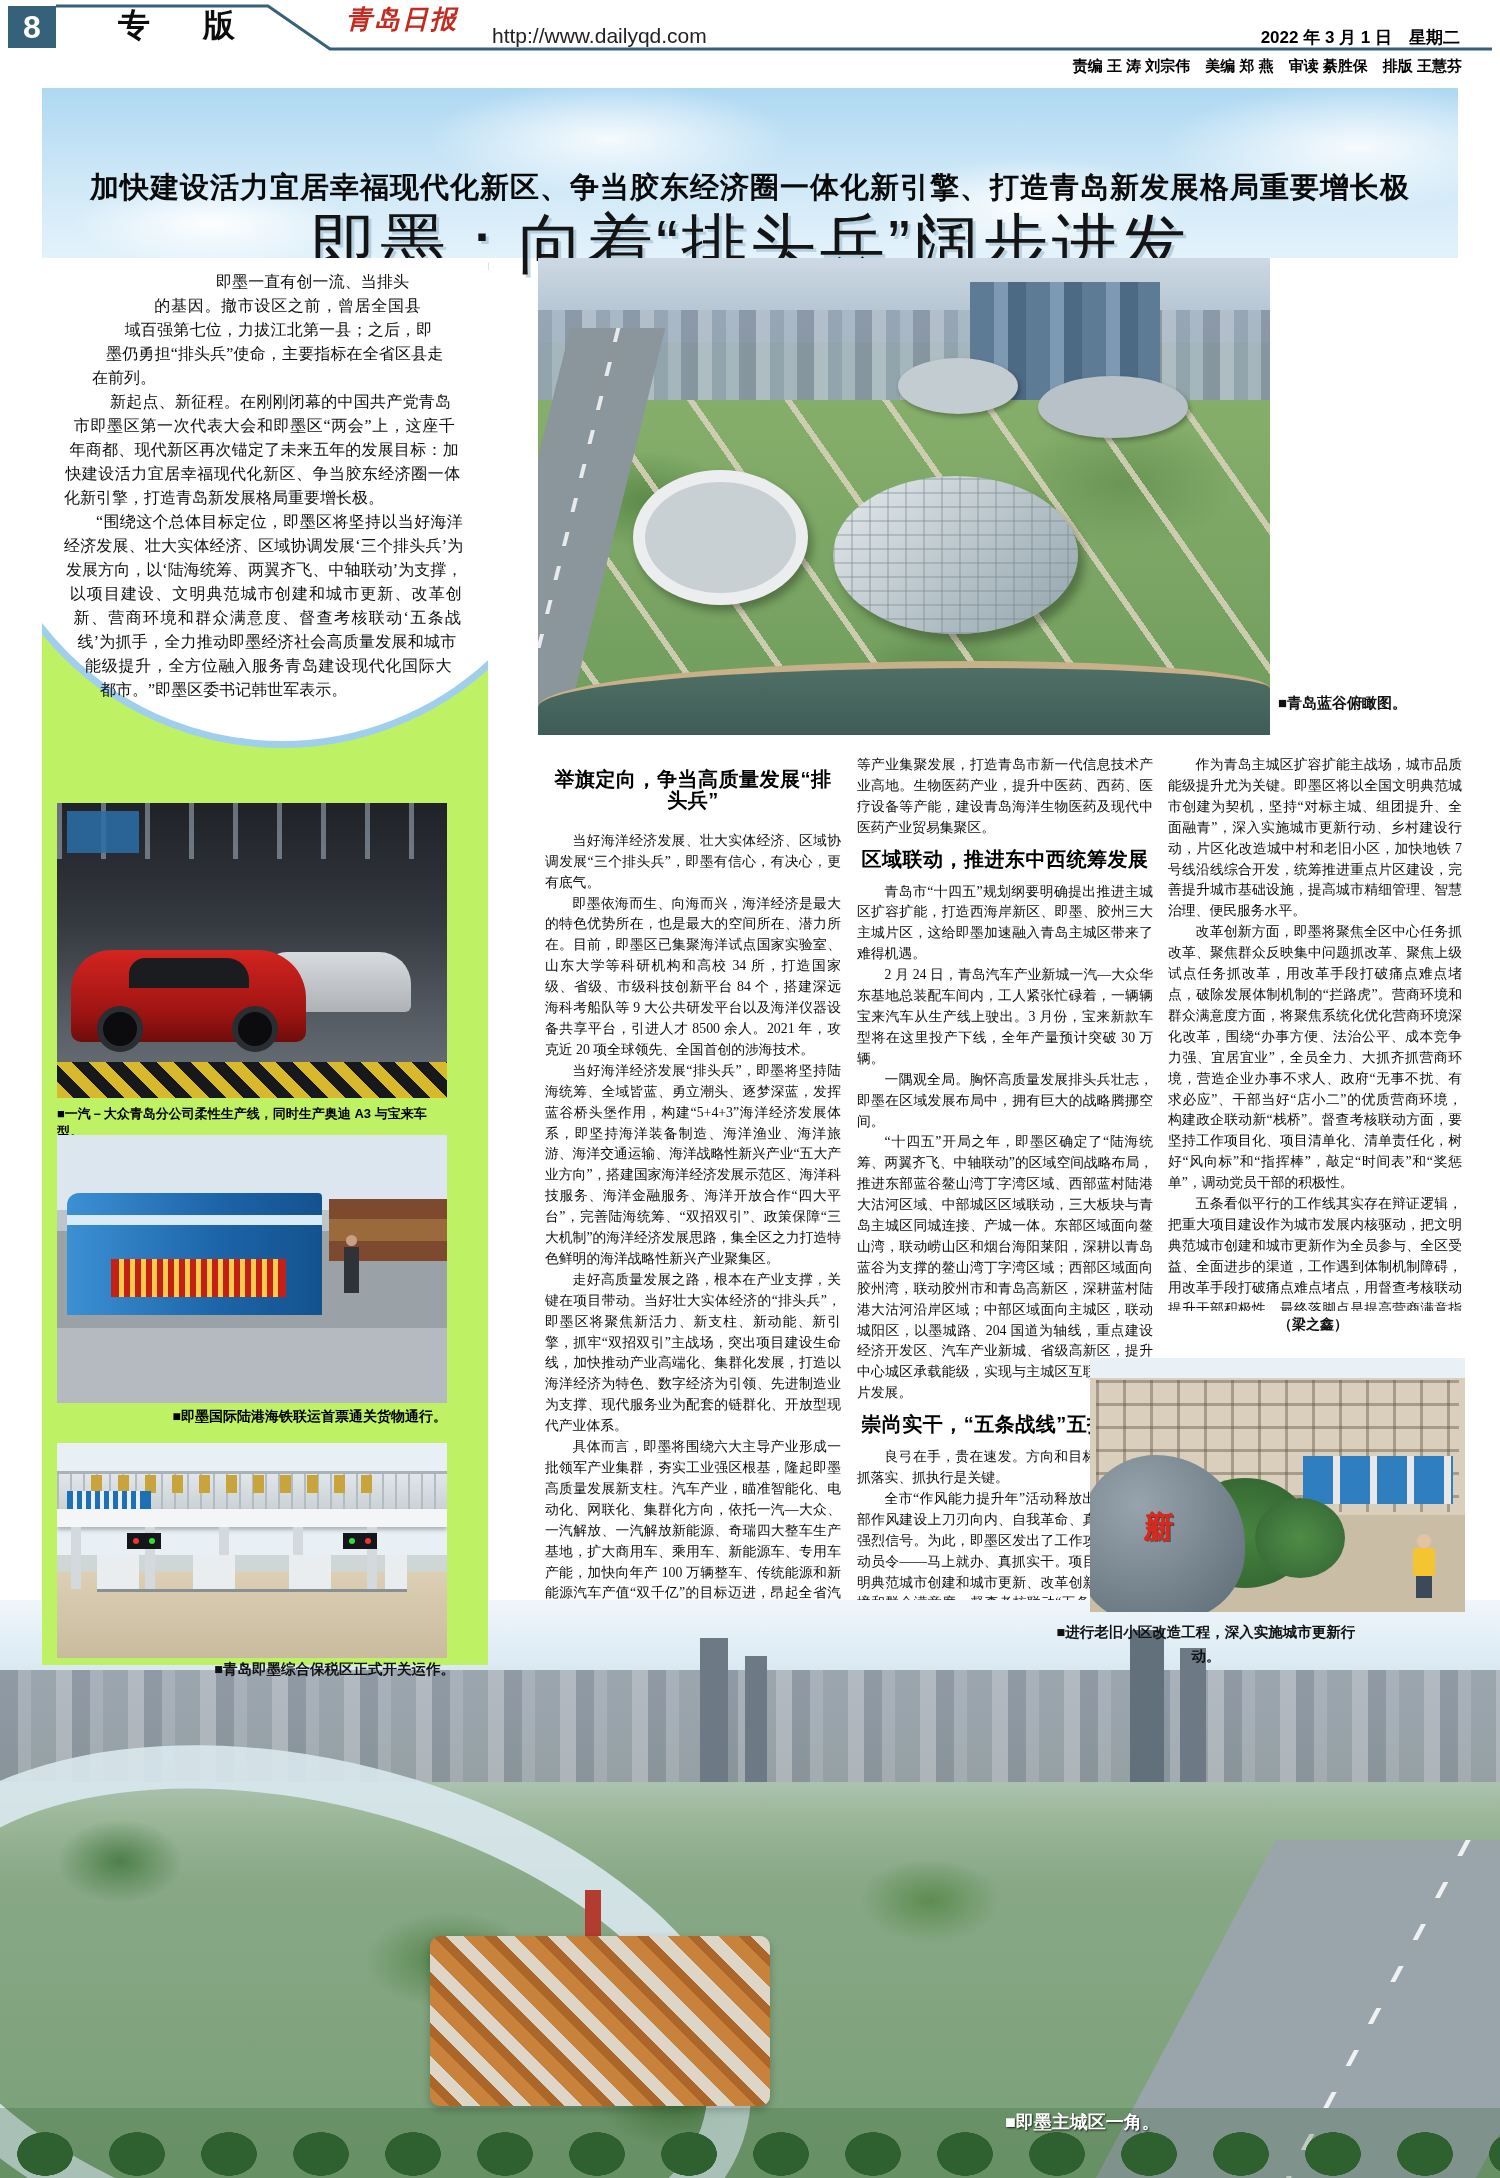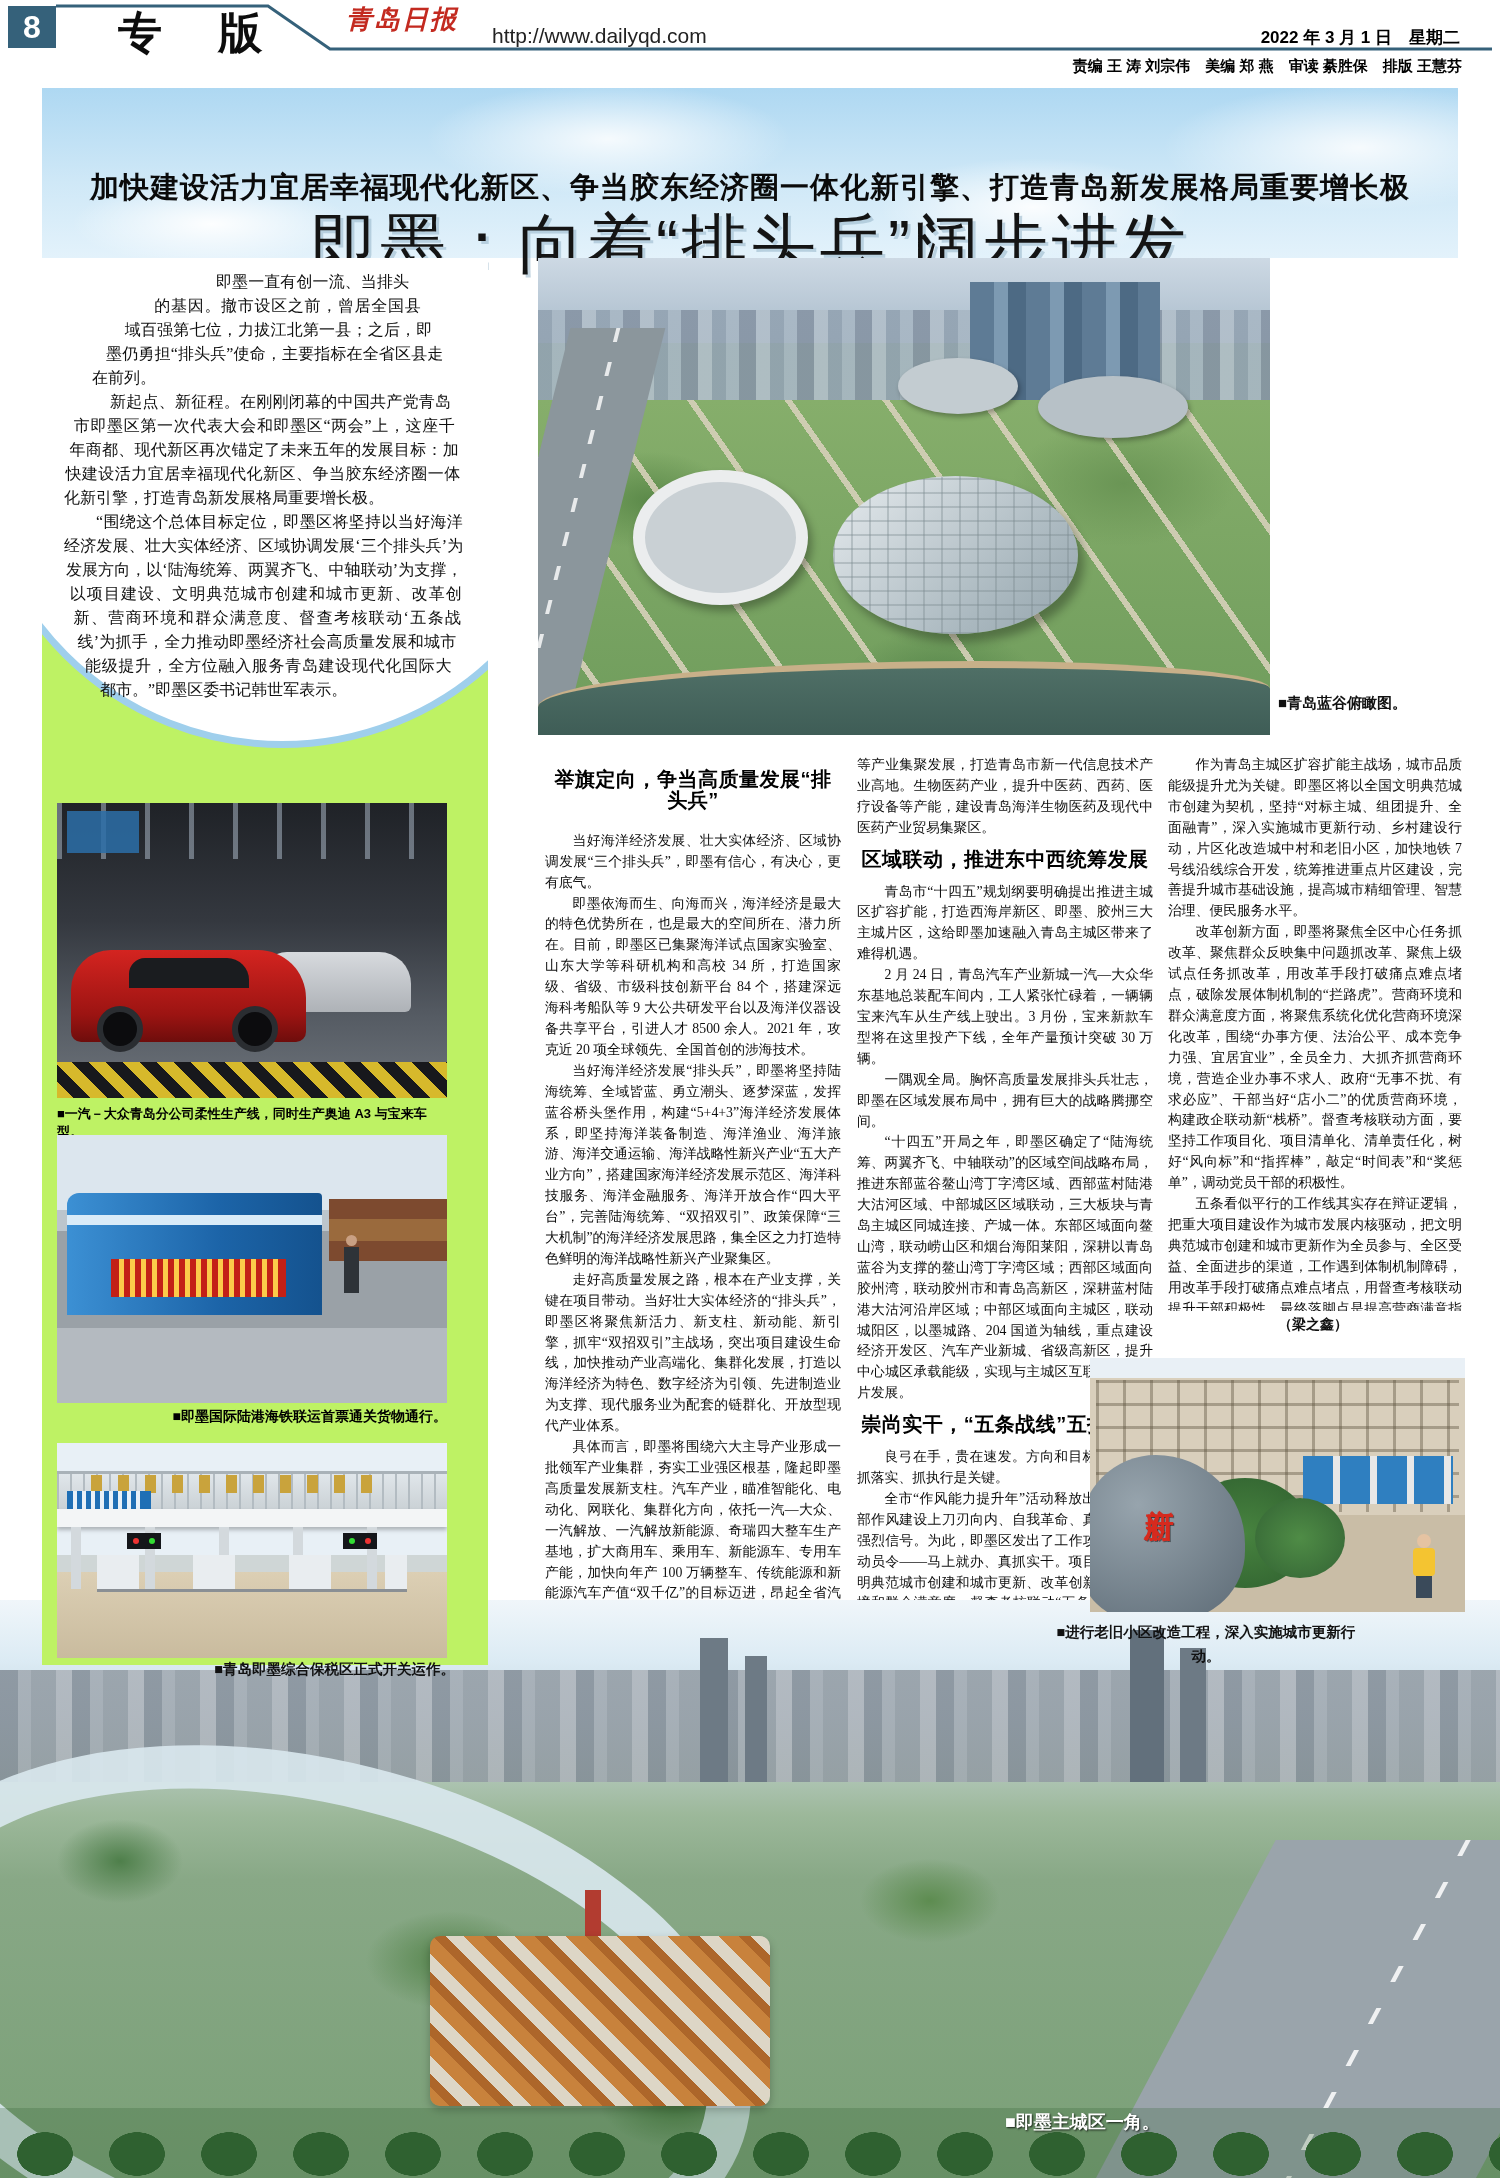--- a/index.html
+++ b/index.html
@@ -3,21 +3,21 @@
 <meta charset="utf-8">
 <style>
   html,body{margin:0;padding:0;background:#e9e9e9;}
   .page{position:relative;width:1500px;height:2178px;background:#ffffff;overflow:hidden;
         font-family:"Liberation Serif", serif;color:#111;}
   
   .pagenum{position:absolute;left:8px;top:6px;width:48px;height:42px;background:#35617a;
            color:#fff;font-family:"Liberation Sans",sans-serif;font-weight:bold;font-size:32px;
            display:flex;align-items:center;justify-content:center;}
   .section-name{position:absolute;left:118px;top:4px;font-family:"Liberation Sans",sans-serif;
-           font-size:44px;font-weight:bold;letter-spacing:22px;color:#0d0d0d;}
+           font-size:32px;font-weight:bold;letter-spacing:22px;color:#0d0d0d;}
   .masthead{position:absolute;left:346px;top:2px;font-size:26px;font-weight:bold;color:#c32a20;
            font-style:italic;letter-spacing:2px;}
   .site-url{position:absolute;left:492px;top:24px;font-size:21px;color:#222;
            font-family:"Liberation Sans",sans-serif;}
   .issue-date{position:absolute;left:1130px;top:26px;width:330px;text-align:right;font-size:17px;
            font-weight:bold;font-family:"Liberation Sans",sans-serif;color:#000;}
   .staff-line{position:absolute;left:780px;top:57px;width:682px;text-align:right;font-size:15px;
            font-weight:bold;font-family:"Liberation Sans",sans-serif;color:#000;}
   .hdr-rule{position:absolute;left:0;top:0;}
   

